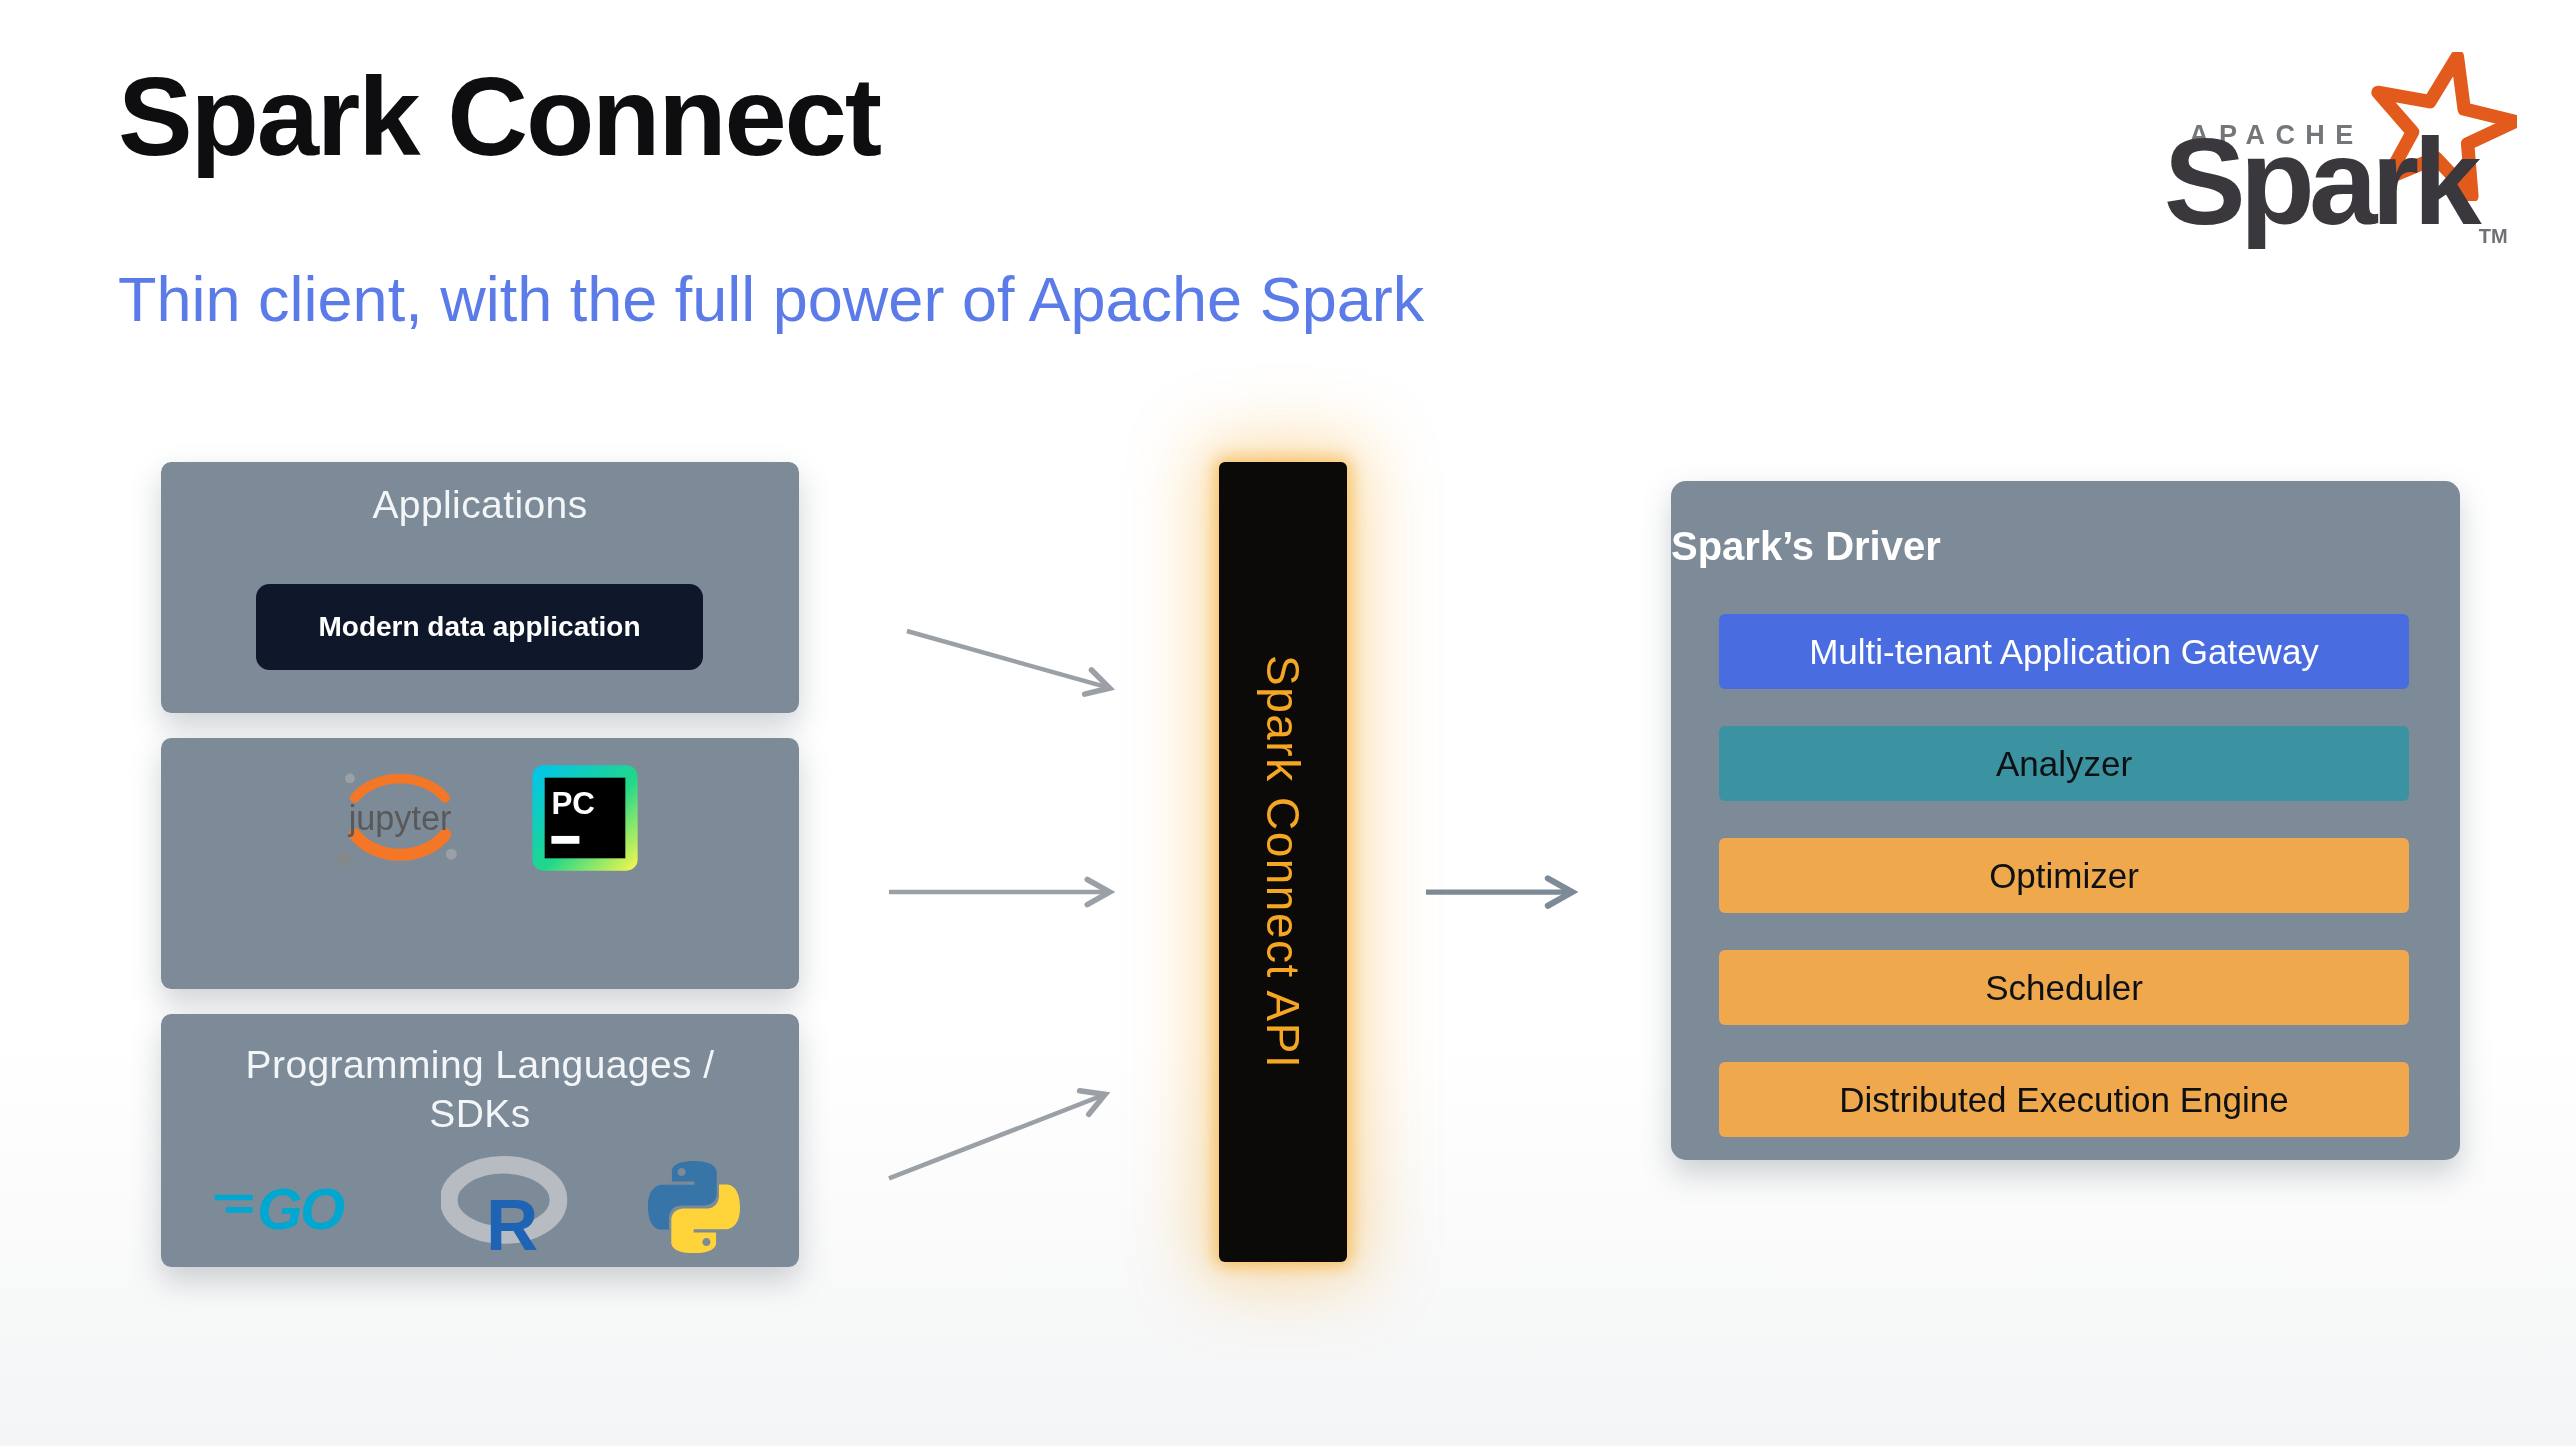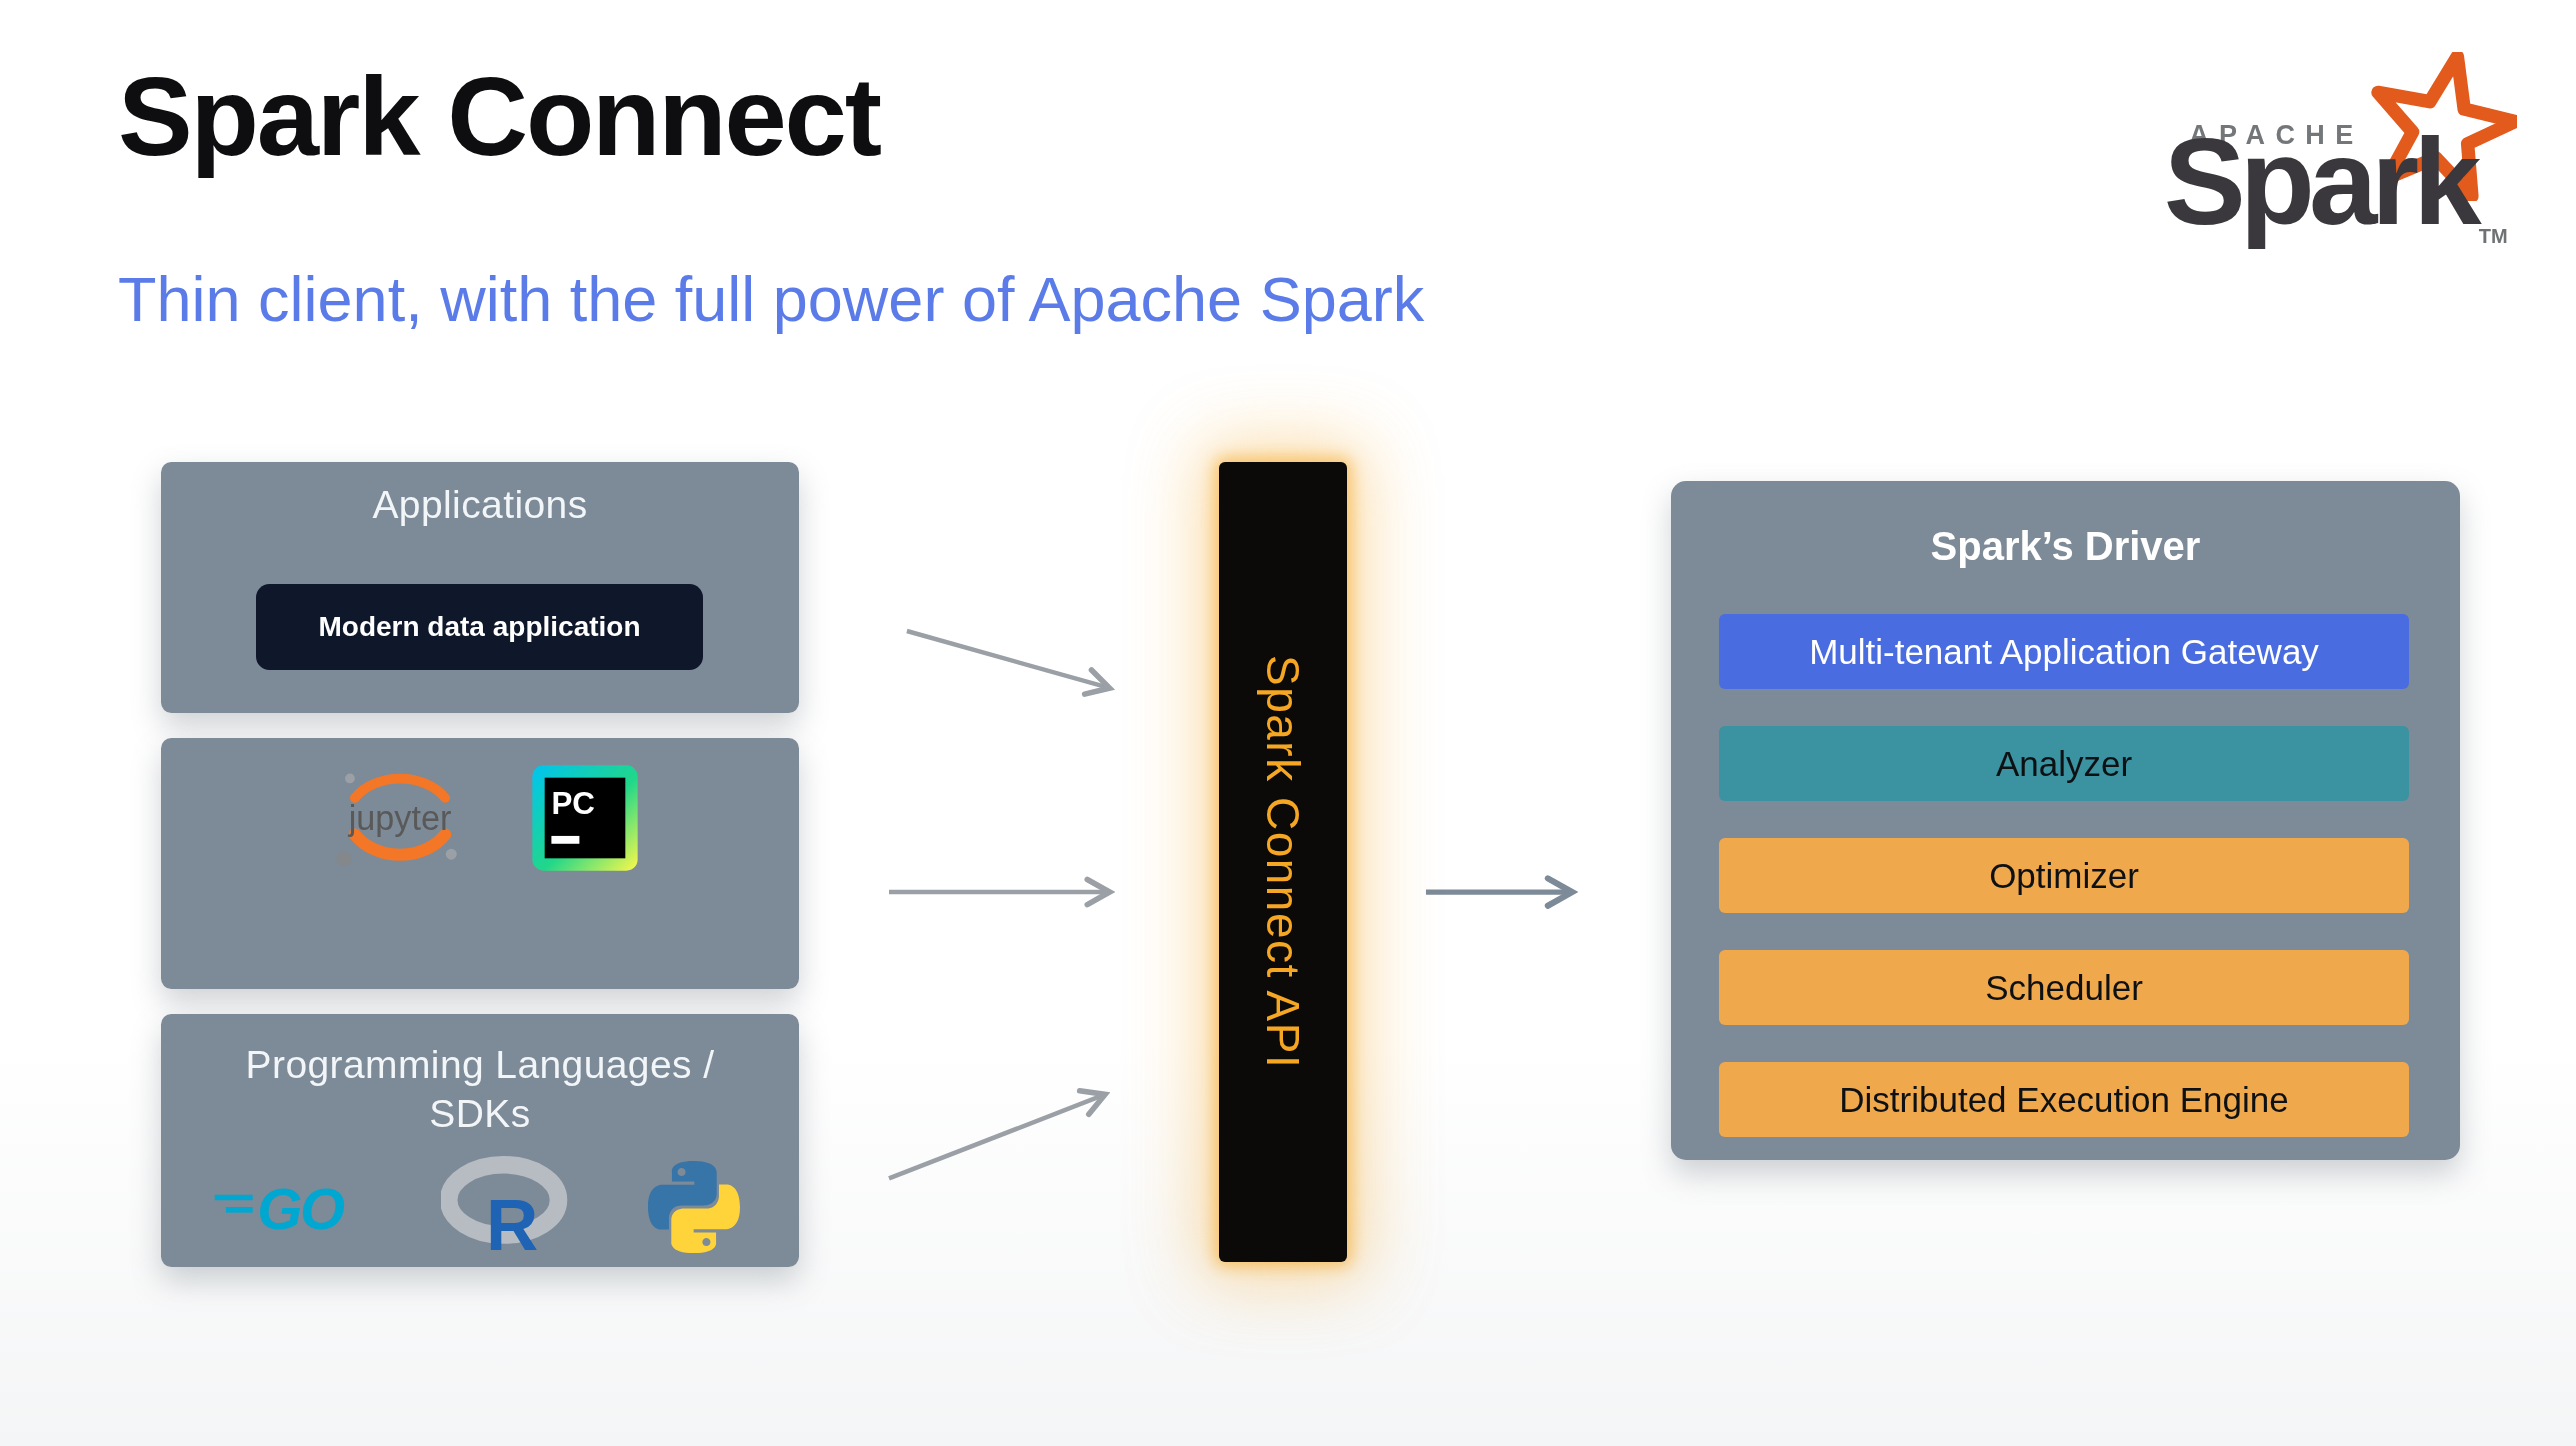--- a/index.html
+++ b/index.html
@@ -51,21 +51,21 @@
   .connector-label {
     writing-mode:vertical-rl; white-space:nowrap;
     font-size:46px; font-weight:500; letter-spacing:1.5px; color:#f5a623;
   }
 
   
   .driver {
     position:absolute; left:1671px; top:481px; width:789px; height:679px;
     background:#7d8a97; border-radius:15px; box-shadow:0 13.4px 30px rgba(96,106,116,.30);
   }
-  .driver-title { text-align:center; padding-top:43px; font-size:40px; font-weight:600; color:#ffffff; }
+  .driver-title { text-align:left; padding-top:43px; font-size:40px; font-weight:600; color:#ffffff; }
   .driver-layers { position:absolute; left:48px; top:133px; width:690px; display:flex; flex-direction:column; gap:37px; }
   .layer {
     height:75px; border-radius:6px; display:flex; align-items:center; justify-content:center;
     font-size:35px; font-weight:500;
   }
 
   
   .arrows { position:absolute; left:0; top:0; pointer-events:none; z-index:2; }
 </style>
 </head>

